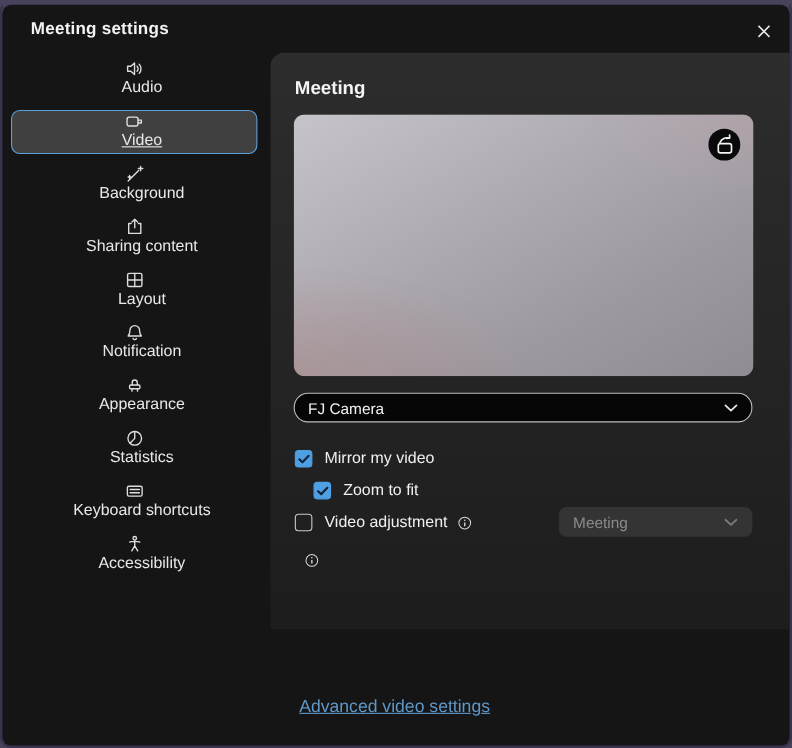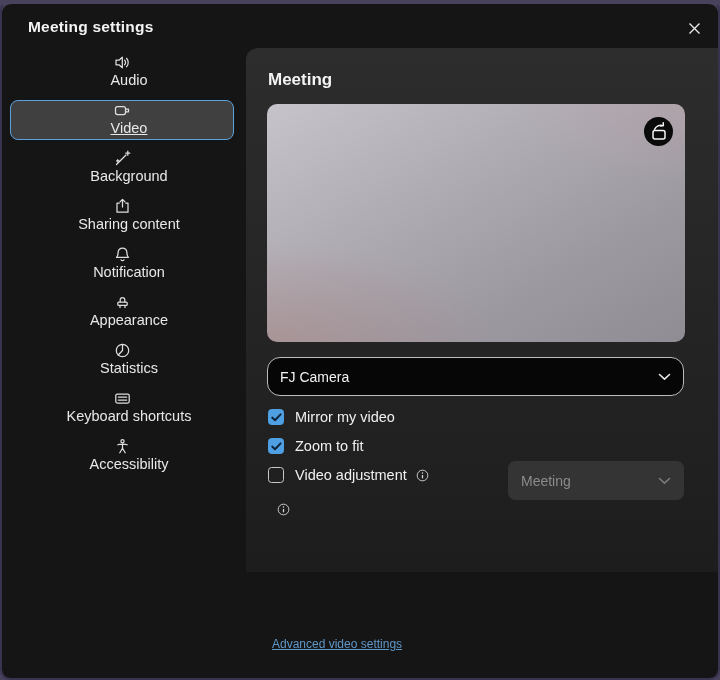--- a/index.html
+++ b/index.html
@@ -43,47 +43,47 @@
       radial-gradient(90% 70% at 0% 100%, rgba(168,124,118,0.40) 0%, rgba(168,124,118,0) 60%),
       radial-gradient(70% 60% at 100% 0%, rgba(190,160,165,0.35) 0%, rgba(190,160,165,0) 55%),
       linear-gradient(150deg,#c7c3ca 0%,#aeaab2 40%,#9d99a1 70%,#908c94 100%);
   }
   .flip-btn {
     position:absolute; right:12px; top:13px; width:29px; height:29px; border-radius:50%;
     background:#0a0a0a; display:flex; align-items:center; justify-content:center; cursor:pointer;
   }
   .flip-btn svg { stroke:#f5f5f5; fill:none; stroke-width:1.5; stroke-linecap:round; stroke-linejoin:round; }
   .select {
-    position:absolute; height:39px; border-radius:13px; background:#060606;
+    position:absolute; height:27px; border-radius:13px; background:#060606;
     border:1px solid #bcbcbc; display:flex; align-items:center;
     padding:0 12px; font-size:14px; color:#f2f2f2; cursor:pointer;
   }
   .select .chev { margin-left:auto; display:flex; }
   .select svg { stroke:#e8e8e8; fill:none; stroke-width:1.6; stroke-linecap:round; stroke-linejoin:round; }
   .select.camera { left:21px; top:309px; width:417px; }
   .select.manual { left:262px; top:413px; width:176px; background:#343434; border-color:#343434; color:#8b8b8b; border-radius:7px; cursor:default; }
   .select.manual svg { stroke:#7c7c7c; }
   .select.res { left:262px; top:447px; width:176px; }
   .chk-row { position:absolute; left:22px; display:flex; align-items:center; height:20px; }
   .row-mirror { top:359px; }
-  .row-zoomfit { top:388px; }
+  .row-zoomfit { top:388px;margin-left:17px; }
   .row-adjust { top:417px; }
   .row-resolution { top:451px; }
   .checkbox {
     width:16px; height:16px; border-radius:3.5px; border:1.5px solid #c9c9c9;
     margin-right:11px; background:transparent; display:flex; align-items:center; justify-content:center; cursor:pointer;
   }
   .checkbox svg { display:none; stroke:#10253c; stroke-width:2; fill:none; stroke-linecap:round; stroke-linejoin:round; }
   .checkbox.checked { background:#4f9fe3; border-color:#4f9fe3; }
   .checkbox.checked svg { display:block; }
   .chk-label { font-size:14.5px; color:#f0f0f0; }
   .info-icn { margin-left:8px; display:flex; cursor:pointer; }
   .info-icn svg { stroke:#d8d8d8; fill:none; stroke-width:1.1; }
   .adv-link-wrap { position:absolute; left:270px; top:630px; }
-  .adv-link { font-size:12px; color:#5f97c8; text-decoration:underline; cursor:pointer; }
+  .adv-link { font-size:16px; color:#5f97c8; text-decoration:underline; cursor:pointer; }
   
   .frame { position:absolute; inset:0; border:2px solid #3a3350; border-top:4px solid #49425c; border-radius:10px; pointer-events:none; z-index:50; }
 </style>
 </head>
 <body>
 
 <div class="dialog">
 
   <div class="title">Meeting settings</div>
   <div class="close-btn">
@@ -131,20 +131,29 @@
     <div class="side-item">
       <span class="icn">
         <svg width="19" height="19" viewBox="0 0 19 19">
             <path d="M6.2 6.2 H4 V15.2 H15 V6.2 H12.8"></path>
             <path d="M9.5 10 V2.6 M7 4.9 L9.5 2.4 L12 4.9"></path>
           </svg>
       </span>
       <span class="lbl">Sharing content</span>
     </div>
 
+    <div class="side-item">
+      <span class="icn">
+        <svg width="19" height="19" viewBox="0 0 19 19">
+            <rect x="3" y="3.5" width="13" height="12" rx="1.5"></rect>
+            <path d="M9.5 3.5 V15.5 M3 9.5 H16"></path>
+          </svg>
+      </span>
+      <span class="lbl">Layout</span>
+    </div>
 
     <div class="side-item">
       <span class="icn">
         <svg width="19" height="19" viewBox="0 0 19 19">
             <path d="M9.5 3 a4.4 4.4 0 0 1 4.4 4.4 c0 3.2 .9 4.2 1.6 5 H3.5 c.7-.8 1.6-1.8 1.6-5 A4.4 4.4 0 0 1 9.5 3 Z"></path>
             <path d="M8 14.8 a1.7 1.7 0 0 0 3 0"></path>
           </svg>
       </span>
       <span class="lbl">Notification</span>
     </div>

